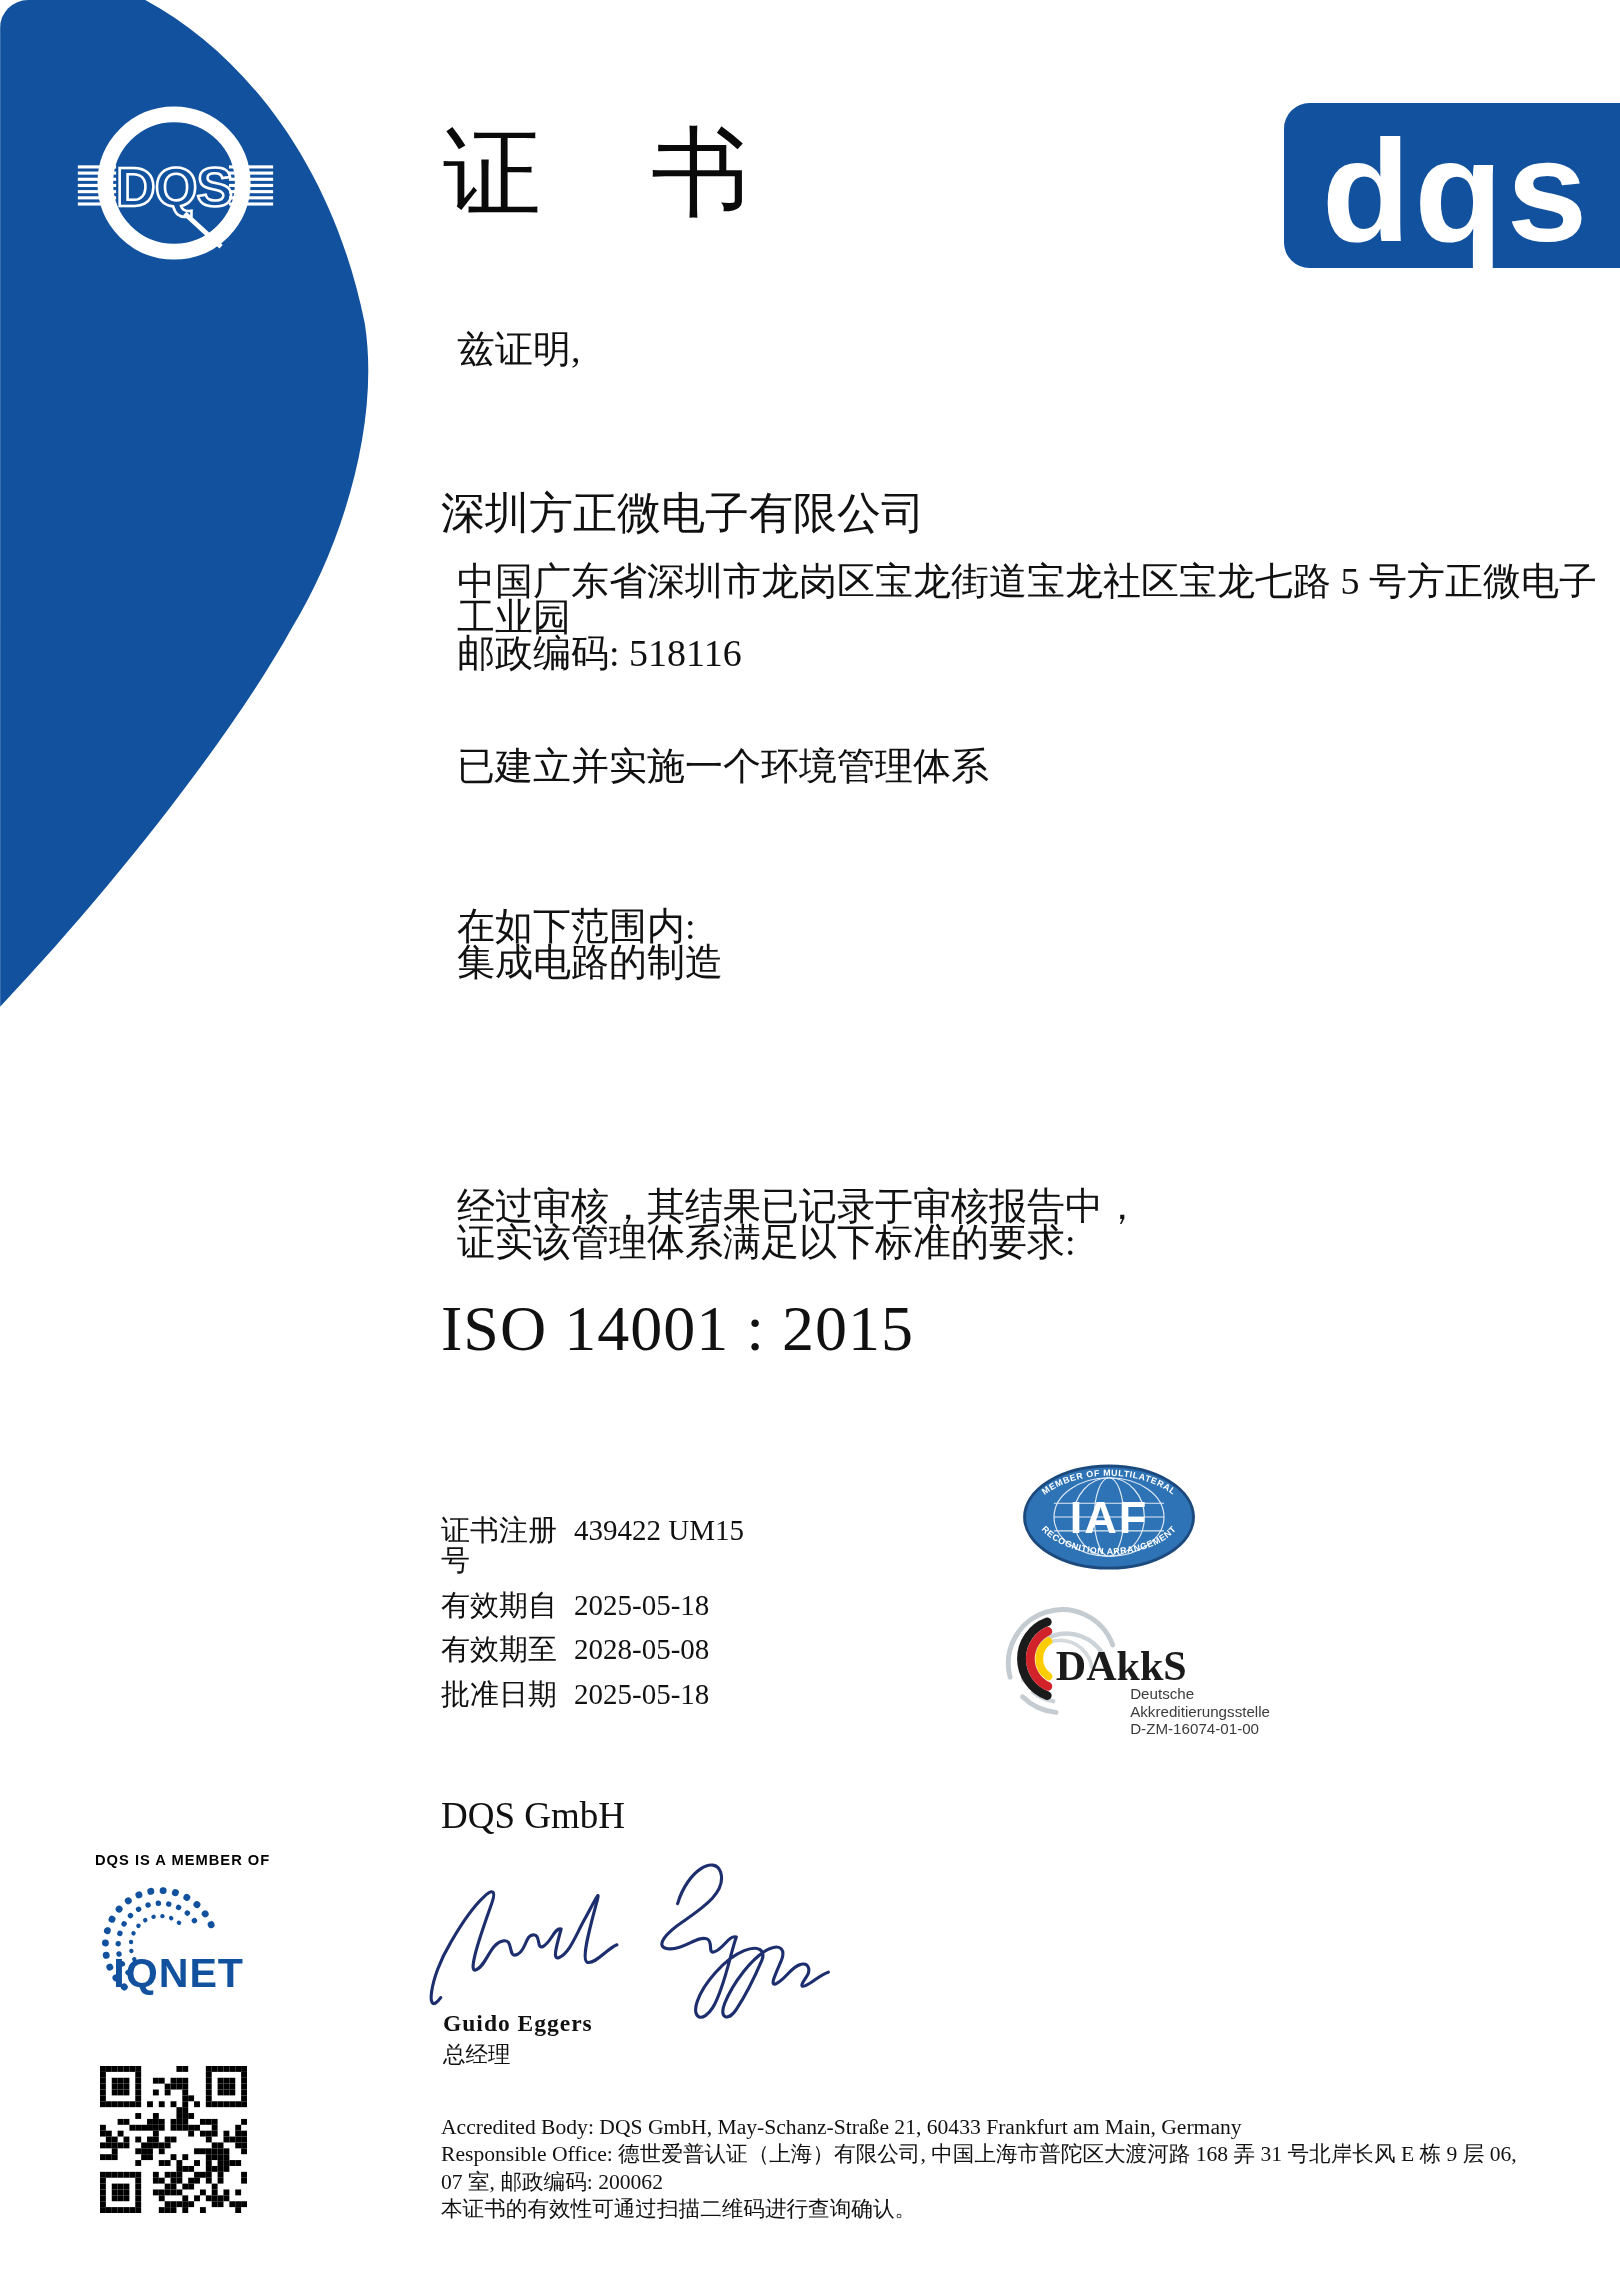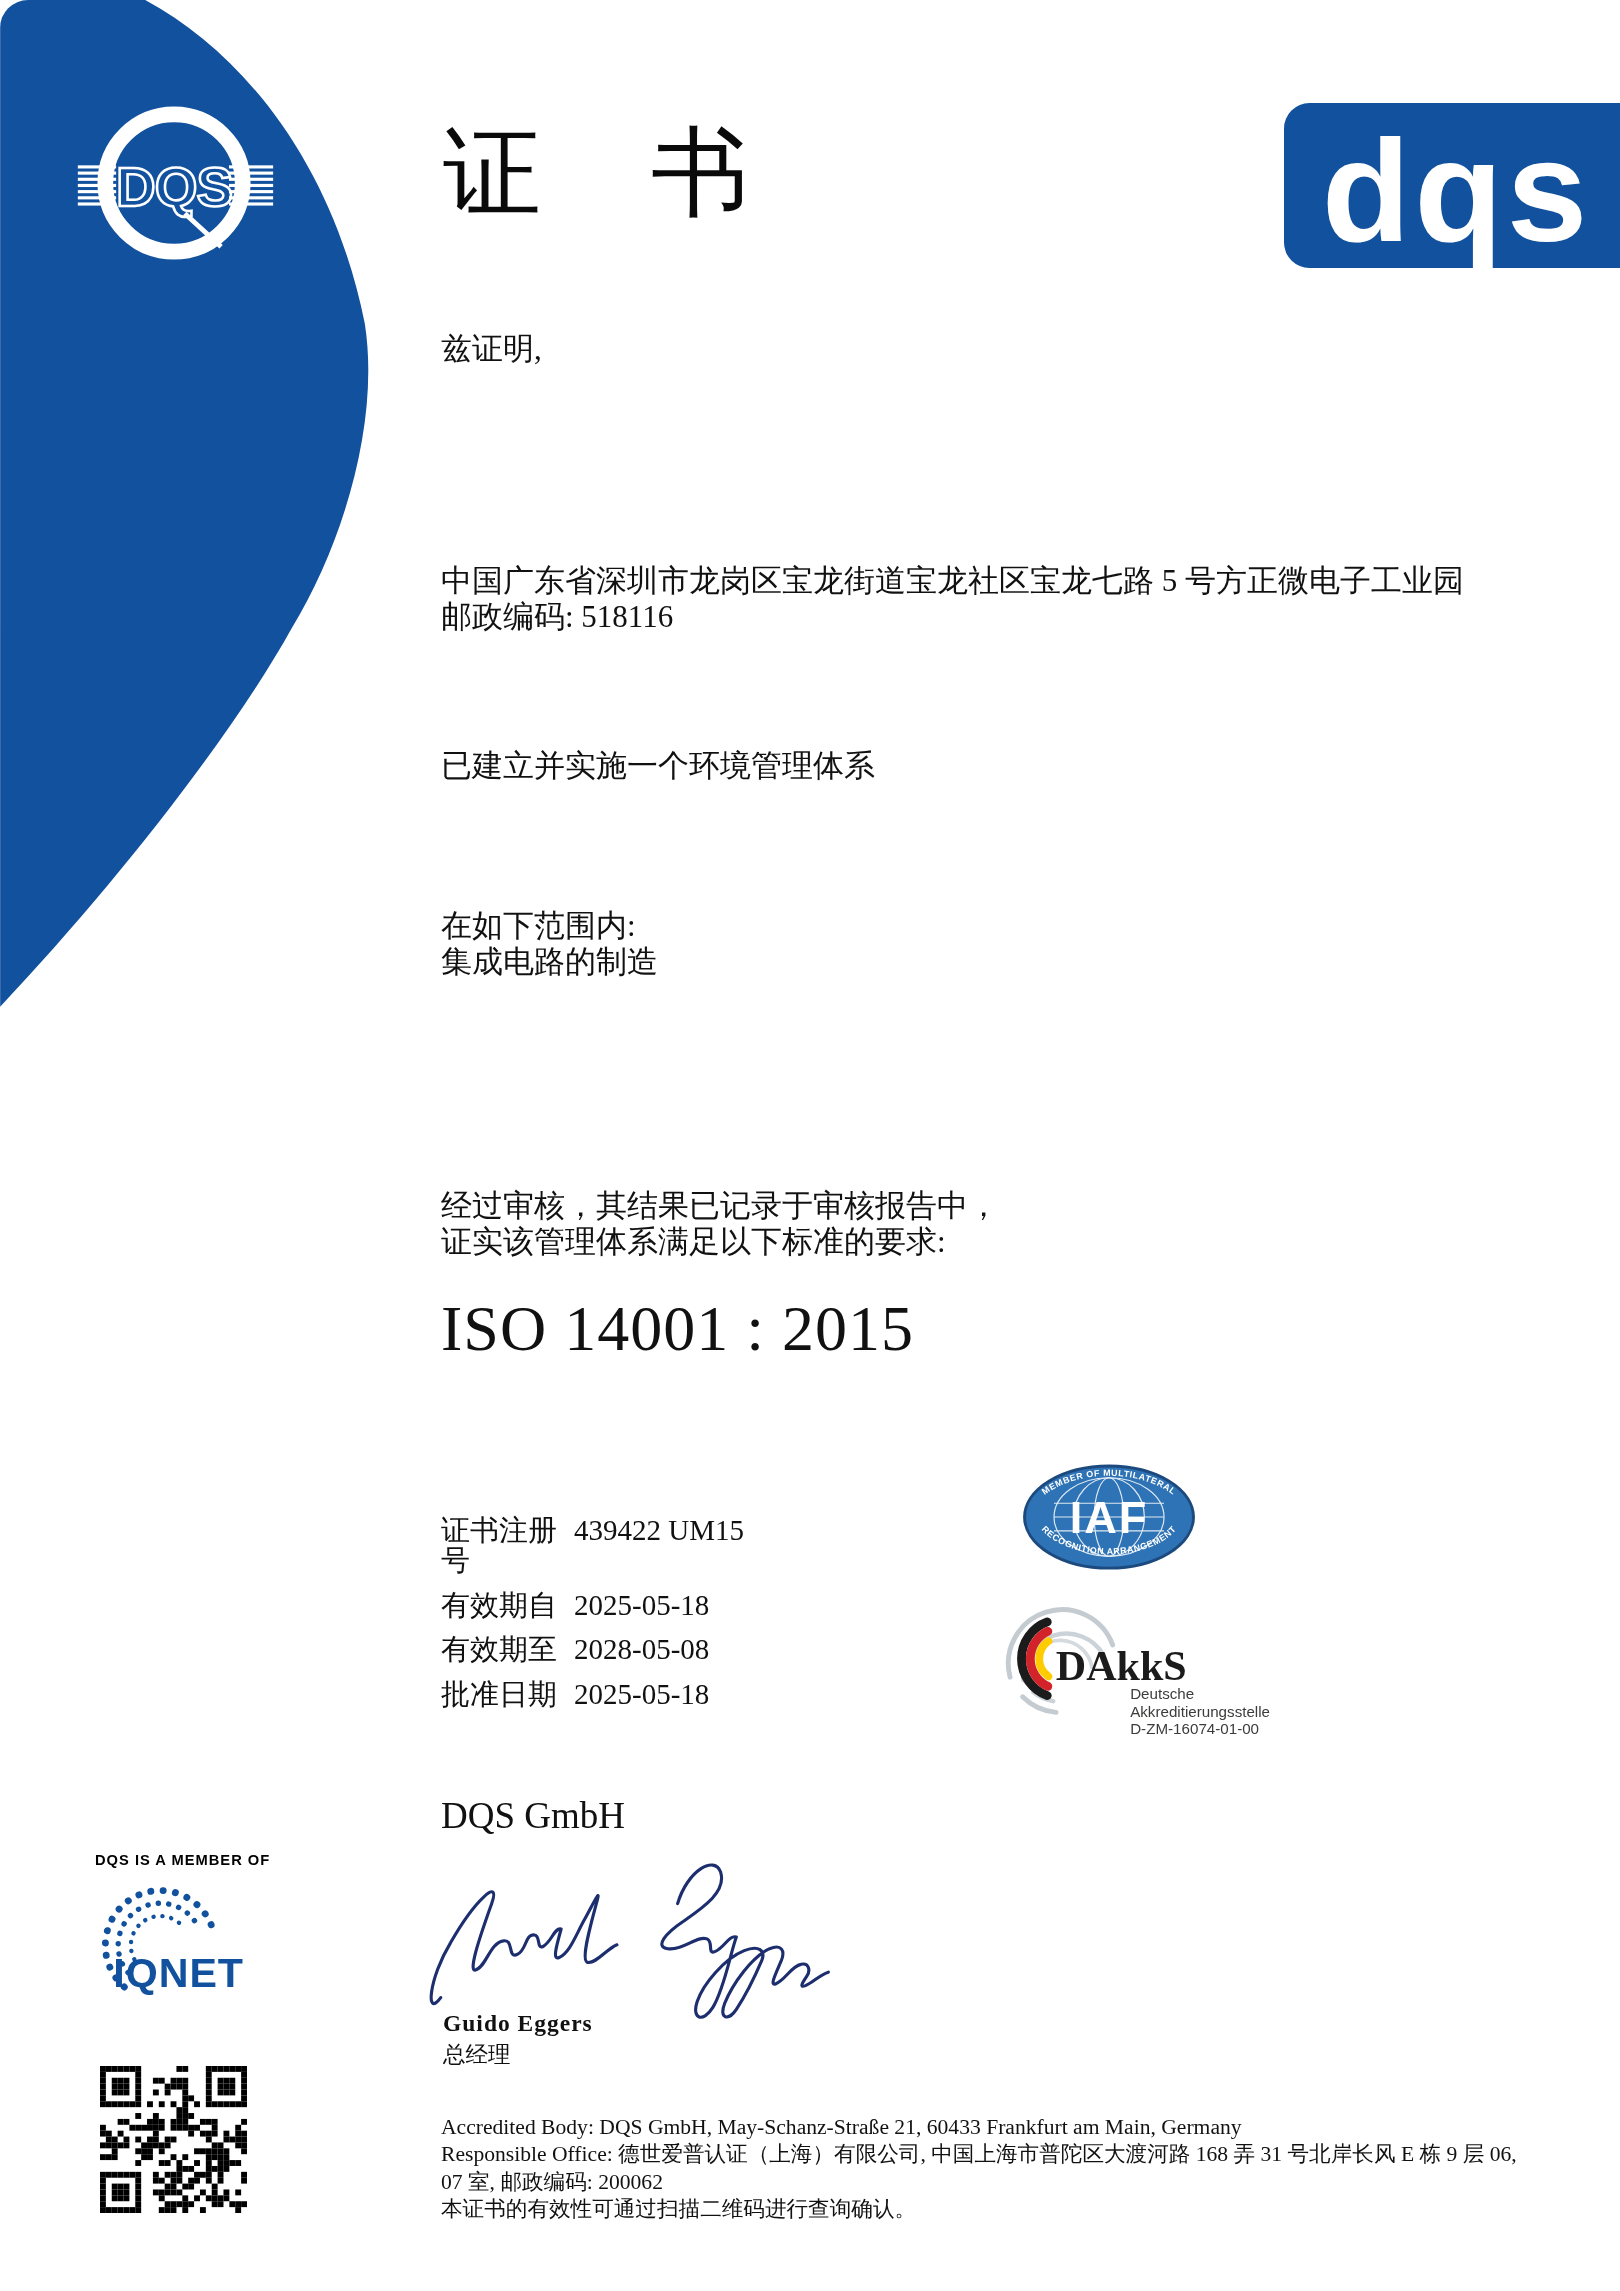--- a/index.html
+++ b/index.html
@@ -11,21 +11,21 @@
   .cert-title{left:443px;top:120px;display:flex;gap:110px;
               font-size:98px;line-height:1.1;color:#0a0a0a;
               font-family:"Liberation Serif",serif;}
   .dqs-block{left:1284px;top:103px;width:345px;height:165px;border-radius:25.5px 0 0 25.5px;
              display:flex;align-items:center;justify-content:center;}
   .dqs-block span{font-family:"Liberation Sans",sans-serif;font-weight:bold;
                   font-size:145px;line-height:1;color:#fff;letter-spacing:3.9px;
                   transform:translateY(5.9px);}
 
   
-  .t30{font-size:31px;line-height:36px;}
+  .t30{font-size:38px;line-height:36px;margin-left:16px;}
   .company-name{left:441px;top:488px;font-size:44px;line-height:1.2;}
   .intro{left:441px;top:331px;}
   .addr{left:441px;top:563px;}
   .established{left:441px;top:748px;}
   .scope{left:441px;top:908px;}
   .audit{left:441px;top:1188px;}
   .standard{left:441px;top:1292px;font-size:64px;letter-spacing:1px;}
 
   .details{left:441px;top:1515px;}
   .details .row{display:flex;margin-bottom:14.7px;font-size:29px;line-height:30px;font-family:Liberation Serif, serif;}
@@ -84,20 +84,21 @@
     <span>证</span>
     <span>书</span>
   </div>
 
   <div class="abs dqs-block" style="background:#11519e">
     <span>dqs</span>
   </div>
 
   <div class="abs intro t30">兹证明,</div>
 
+  <div class="abs company-name">深圳方正微电子有限公司</div>
 
   <div class="abs addr t30">
     <div>中国广东省深圳市龙岗区宝龙街道宝龙社区宝龙七路 5 号方正微电子工业园</div>
     <div>邮政编码: 518116</div>
   </div>
 
   <div class="abs established t30">已建立并实施一个环境管理体系</div>
 
   <div class="abs scope t30">
     <div>在如下范围内:</div>

